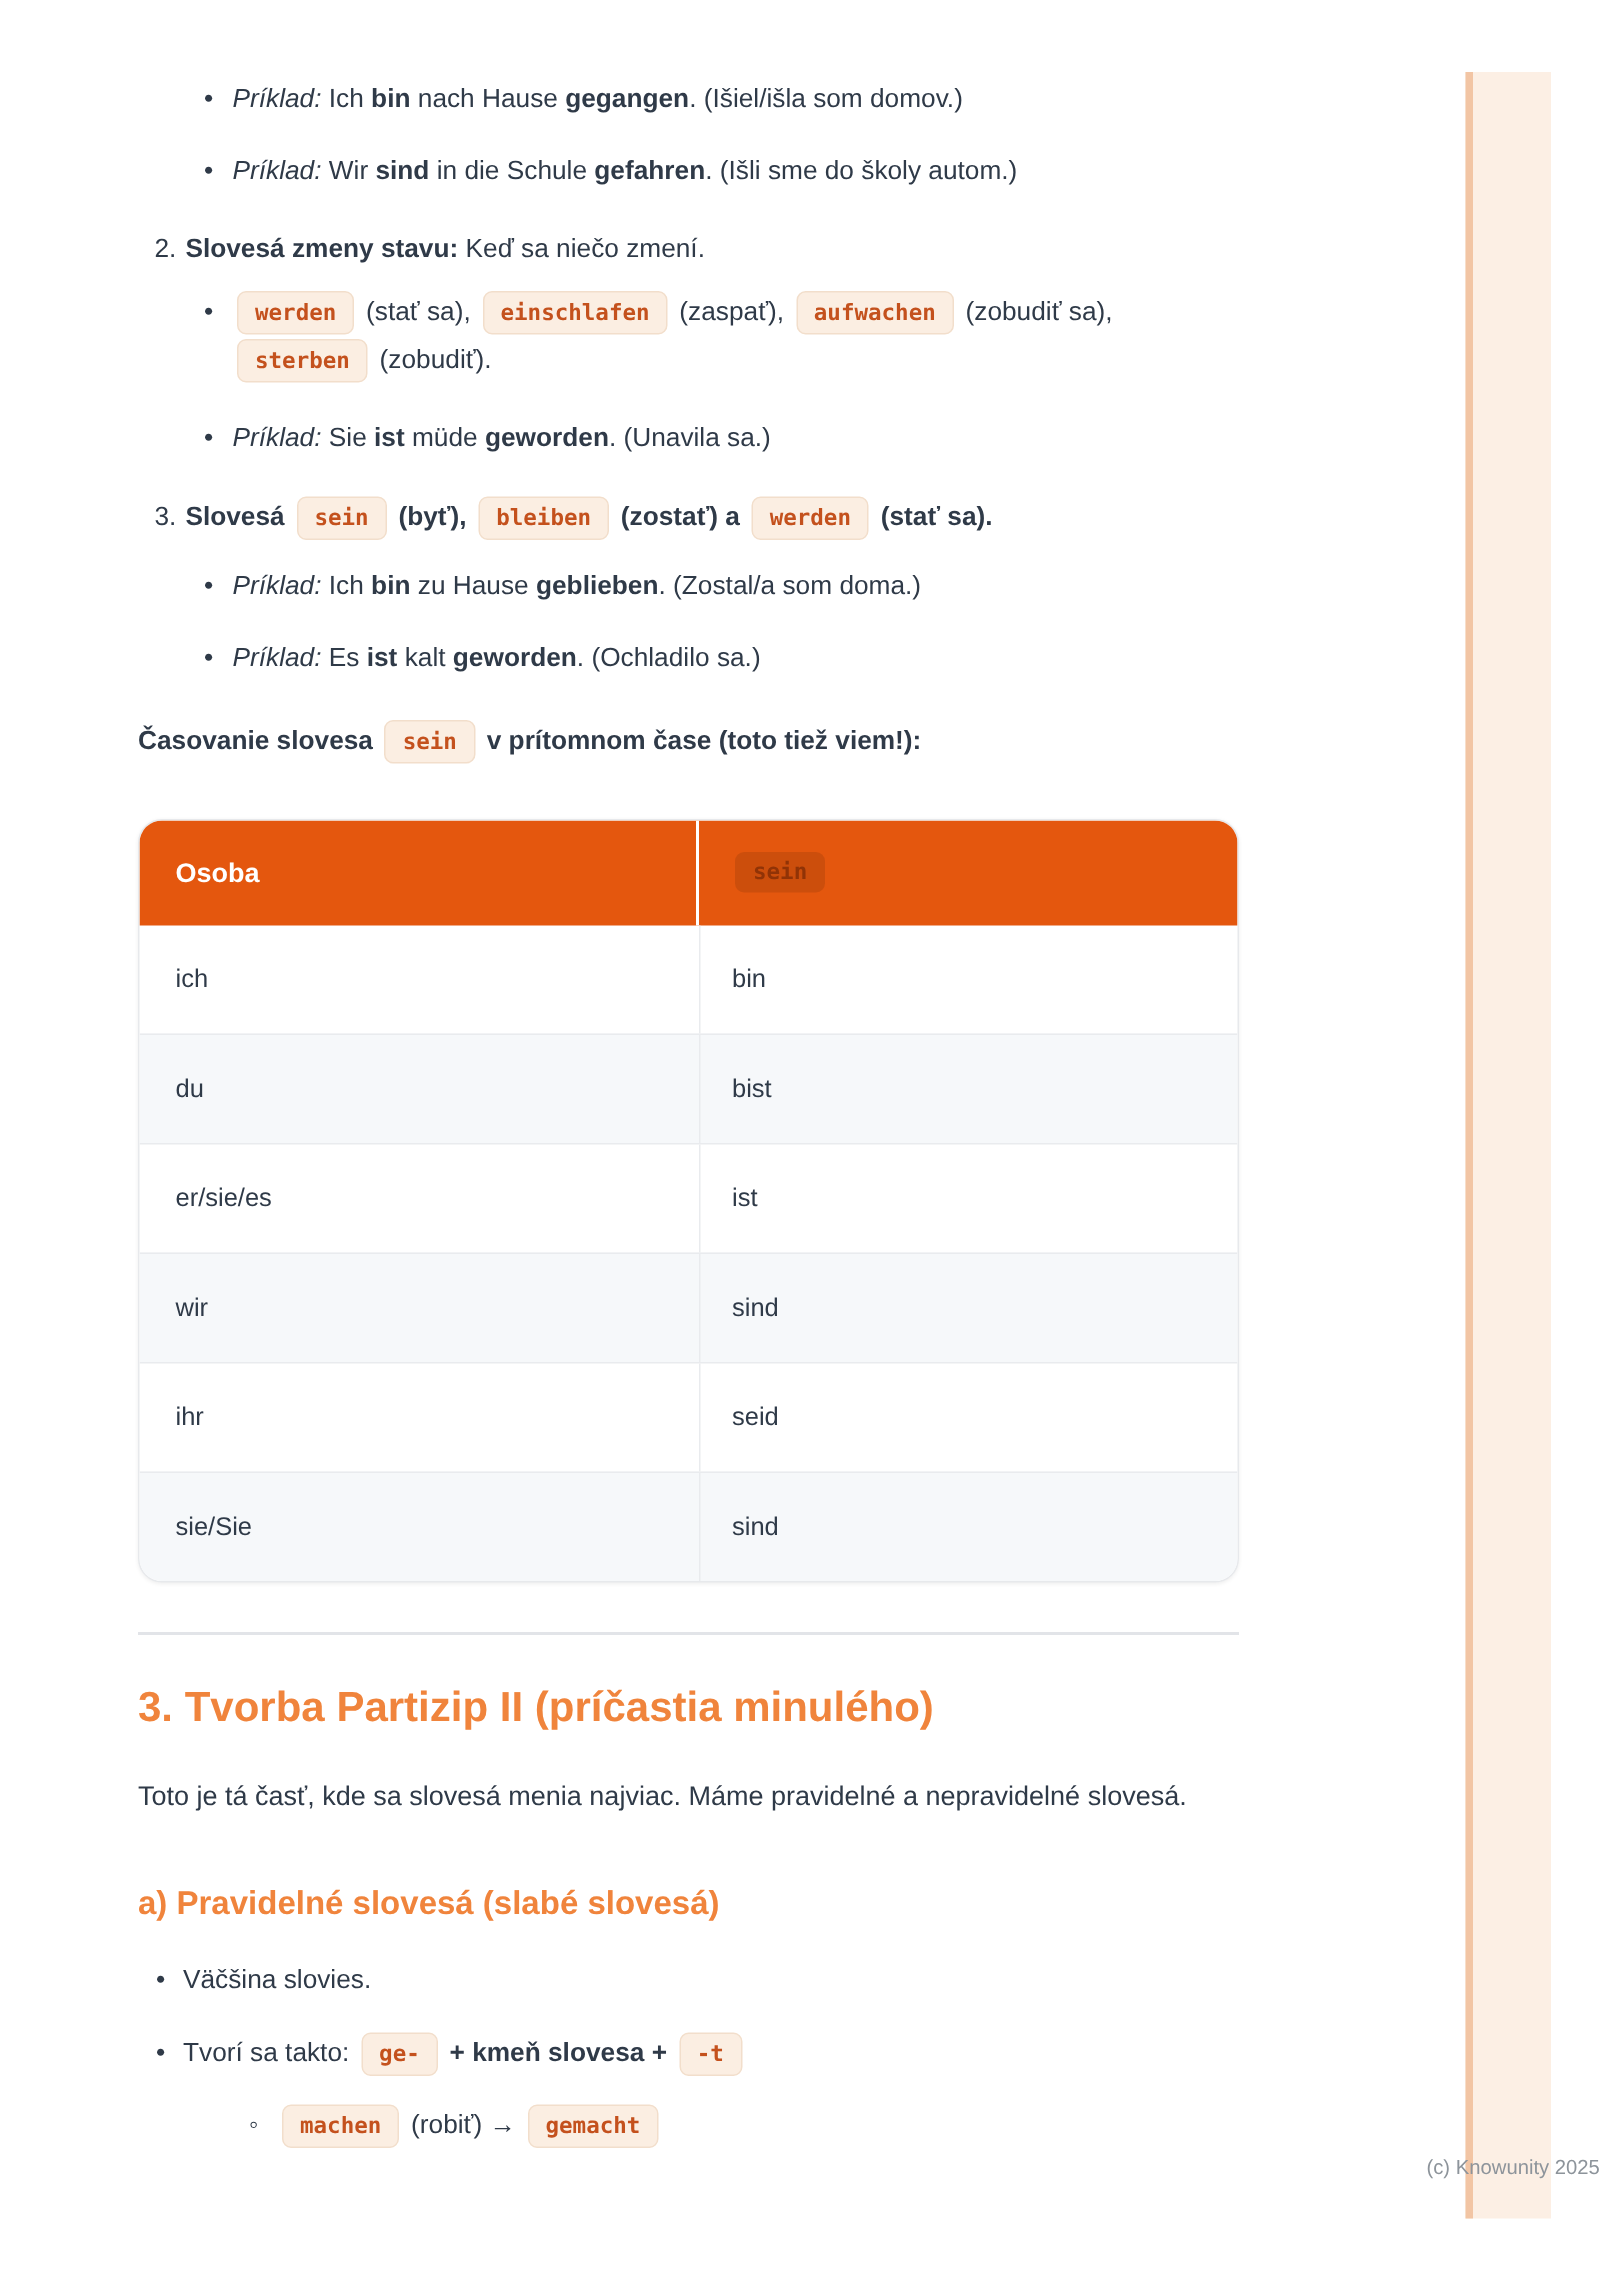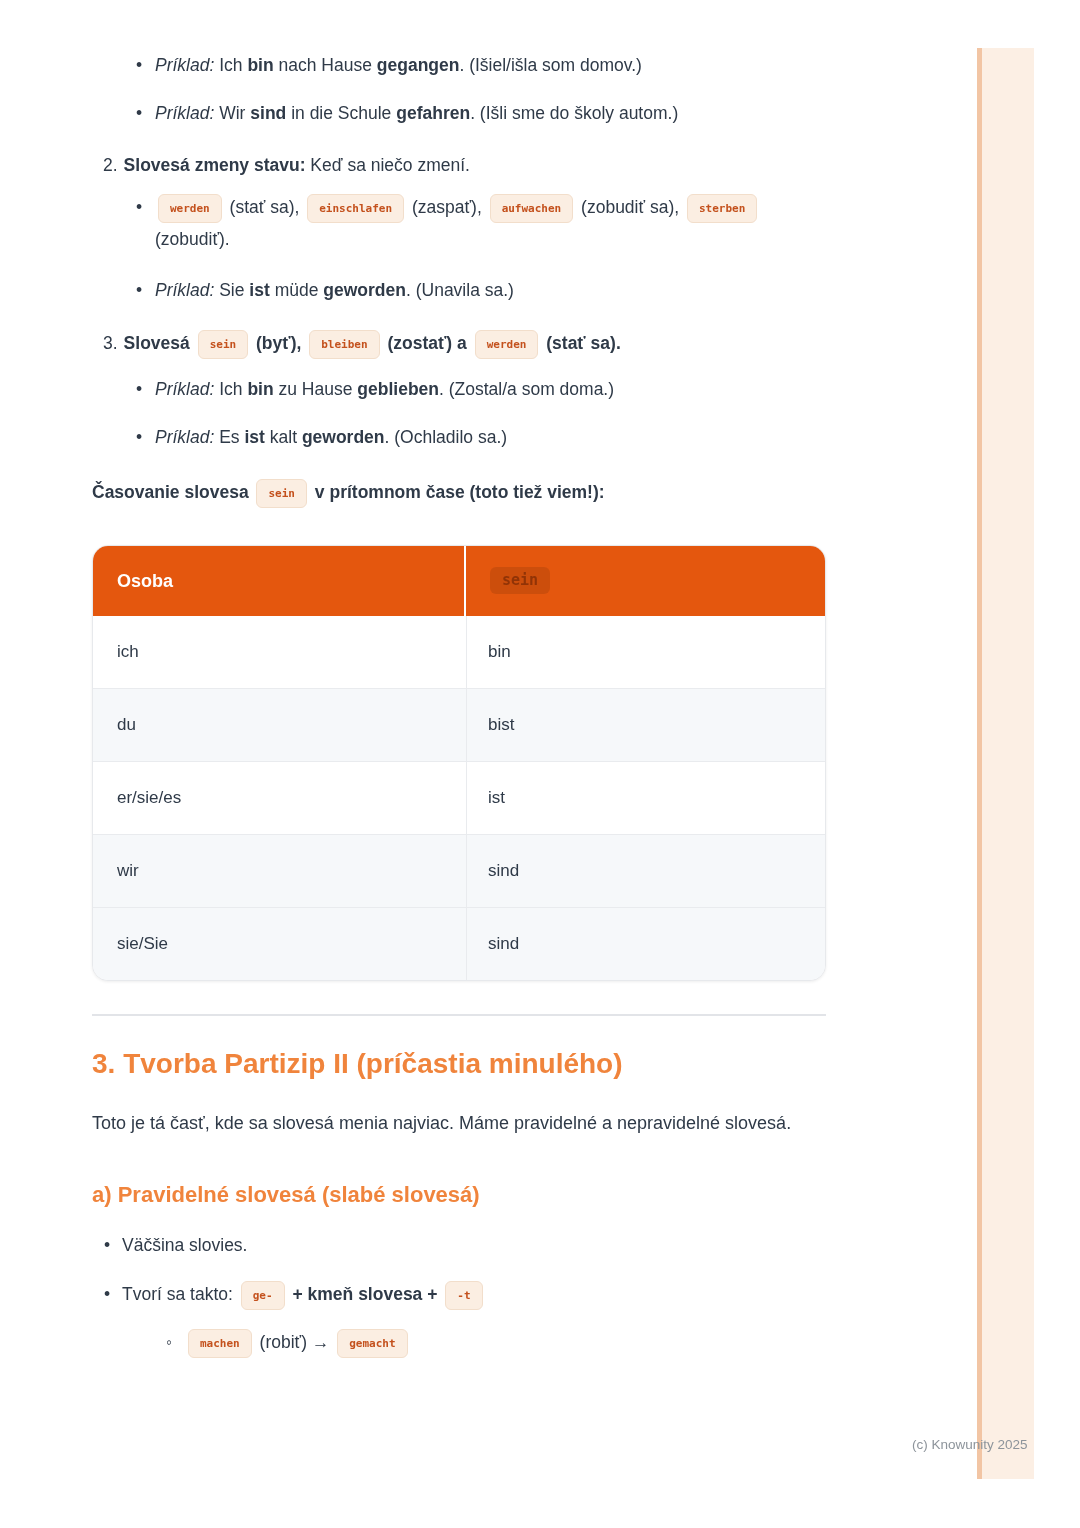--- a/index.html
+++ b/index.html
@@ -23,21 +23,21 @@
   .ex-label{font-style:italic;}
   b,.bld{font-weight:bold;}
 
   .num-item{margin-left:11px;margin-top:26px;margin-bottom:14px;}
   .num{margin-right:6px;}
 
   
   .chip{
     display:inline-block;
     font-family:"DejaVu Sans Mono","Liberation Mono",monospace;
-    font-size:11px;font-weight:bold;line-height:19px;
+    font-size:15px;font-weight:bold;line-height:19px;
     color:#c4511d;background:#fbeee2;
     border:1px solid #f2decb;border-radius:6px;
     padding:4px 11px;margin:1px 3px;
     vertical-align:middle;
   }
   .chip-line li{line-height:31px;}
 
   
   .conj-intro{font-weight:bold;margin-top:28px;}
 
@@ -74,21 +74,21 @@
   h3.sub{color:#f0843c;font-size:22px;line-height:27px;font-weight:bold;margin:40px 0 0 0;}
   ul.suba{margin-top:24px;}
   ul.suba > li{margin-bottom:21px;}
 
   
   .stripe{
     position:absolute;left:977px;top:48px;width:52px;height:1431px;
     background:#fcefe4;border-left:5px solid #f2c5a4;z-index:1;
   }
   .watermark{
-    position:absolute;left:912px;top:1436px;z-index:2;
+    position:absolute;left:951px;top:1436px;z-index:2;
     color:#8d949b;font-size:13.5px;line-height:18px;
   }
 </style>
 </head>
 <body>
 
 <div class="stripe"></div>
 <div class="watermark">(c) Knowunity 2025</div>
 
 <div class="content">
@@ -162,20 +162,28 @@
       <div class="td2">
           <span class="td-text">ist</span>
         </div>
     </div>
     <div class="tr trow alt">
       <div class="td1">
           <span class="td-text">wir</span>
         </div>
       <div class="td2">
           <span class="td-text">sind</span>
+        </div>
+    </div>
+    <div class="tr trow">
+      <div class="td1">
+          <span class="td-text">ihr</span>
+        </div>
+      <div class="td2">
+          <span class="td-text">seid</span>
         </div>
     </div>
     <div class="tr trow alt">
       <div class="td1">
           <span class="td-text">sie/Sie</span>
         </div>
       <div class="td2">
           <span class="td-text">sind</span>
         </div>
     </div>

